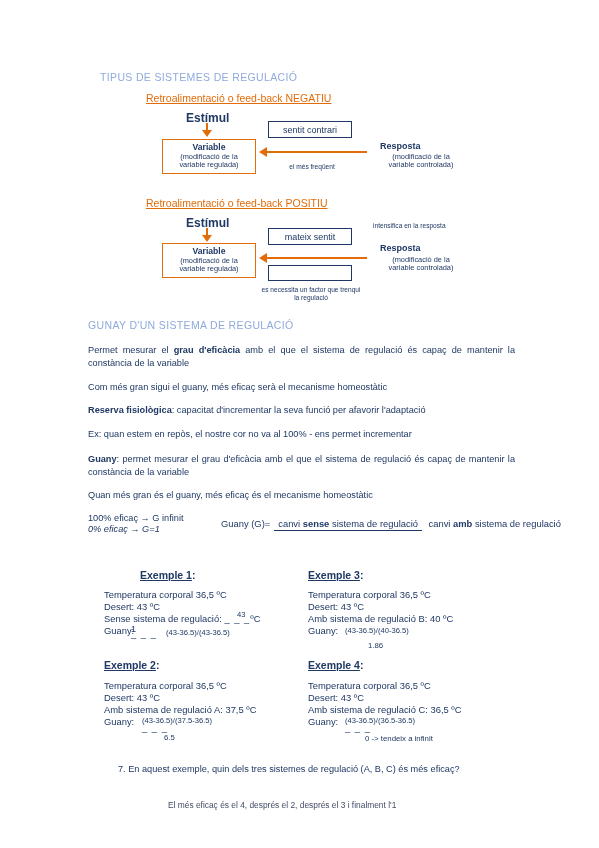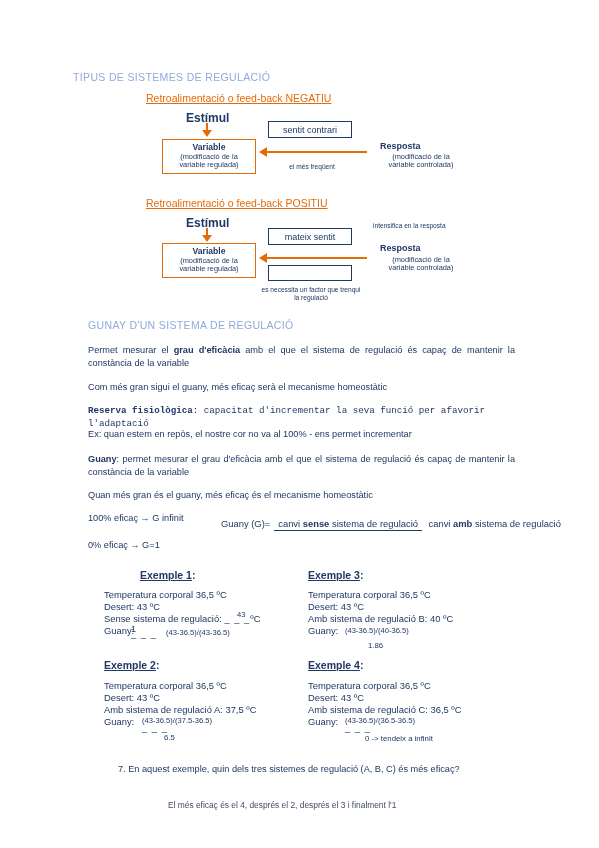--- a/index.html
+++ b/index.html
@@ -155,21 +155,21 @@
   .answer{
     position:absolute;
     font-size:8.4px;color:#444c66;white-space:nowrap;
   }
 </style>
 </head>
 <body>
 
 <div class="page">
 
-  <div class="sec-head" style="left:73px;top:71px;text-align:center;">TIPUS DE SISTEMES DE REGULACIÓ</div>
+  <div class="sec-head" style="left:100px;top:71px;text-align:center;">TIPUS DE SISTEMES DE REGULACIÓ</div>
 
   <div class="diag-title" style="left:146px;top:92px;">Retroalimentació o feed-back NEGATIU</div>
 
   <div class="stim-label" style="left:186px;top:111px;">Estímul</div>
 
   <div class="arrow-down" style="left:202px;top:123px;">
     <div class="shaft"></div>
       <div class="head"></div>
   </div>
 
@@ -224,31 +224,31 @@
 
   <div class="tiny-note" style="left:252px;top:286px;width:118px;">es necessita un factor que trenqui</div>
   <div class="tiny-note" style="left:252px;top:294px;width:118px;">la regulació</div>
 
   <div class="sec-head" style="left:88px;top:319px;">GUNAY D'UN SISTEMA DE REGULACIÓ</div>
 
   <div class="para just" style="left:88px;top:344px;width:427px;"><span>Permet mesurar el</span><b> grau d'eficàcia </b><span>amb el que el sistema de regulació és capaç de mantenir la constància de la variable</span></div>
 
   <div class="para" style="left:88px;top:381px;width:427px;">Com més gran sigui el guany, més eficaç serà el mecanisme homeostàtic</div>
 
-  <div class="para" style="left:88px;top:404px;width:427px;font-family:Liberation Mono, monospace;"><b>Reserva fisiològica</b><span>: capacitat d'incrementar la seva funció per afavorir l'adaptació</span></div>
+  <div class="para" style="left:88px;top:404px;width:427px;"><b>Reserva fisiològica</b><span>: capacitat d'incrementar la seva funció per afavorir l'adaptació</span></div>
 
   <div class="para" style="left:88px;top:428px;width:427px;">Ex: quan estem en repòs, el nostre cor no va al 100% - ens permet incrementar</div>
 
   <div class="para just" style="left:88px;top:453px;width:427px;"><b>Guany</b><span>: permet mesurar el grau d'eficàcia amb el que el sistema de regulació és capaç de mantenir la constància de la variable</span></div>
 
   <div class="para" style="left:88px;top:489px;width:427px;">Quan més gran és el guany, més eficaç és el mecanisme homeostàtic</div>
 
   <div class="para" style="left:88px;top:512px;">100% eficaç → G infinit</div>
 
-  <div class="para" style="left:88px;top:539px;">0% eficaç → G=1</div>
+  <div class="para" style="left:88px;top:523px;font-style:italic;">0% eficaç → G=1</div>
 
   <div class="formula" style="left:221px;top:518px;">
     <span class="lhs">Guany (G)=</span>
     <span class="frac">
       <span class="num"><span>canvi </span><b>sense</b><span> sistema de regulació</span></span>
       <span class="den"><span>canvi </span><b>amb</b><span> sistema de regulació</span></span>
     </span>
   </div>
 
   <div class="ex-title" style="left:104px;top:569px;padding-left:36px;"><span class="u">Exemple 1</span><span>:</span></div>

